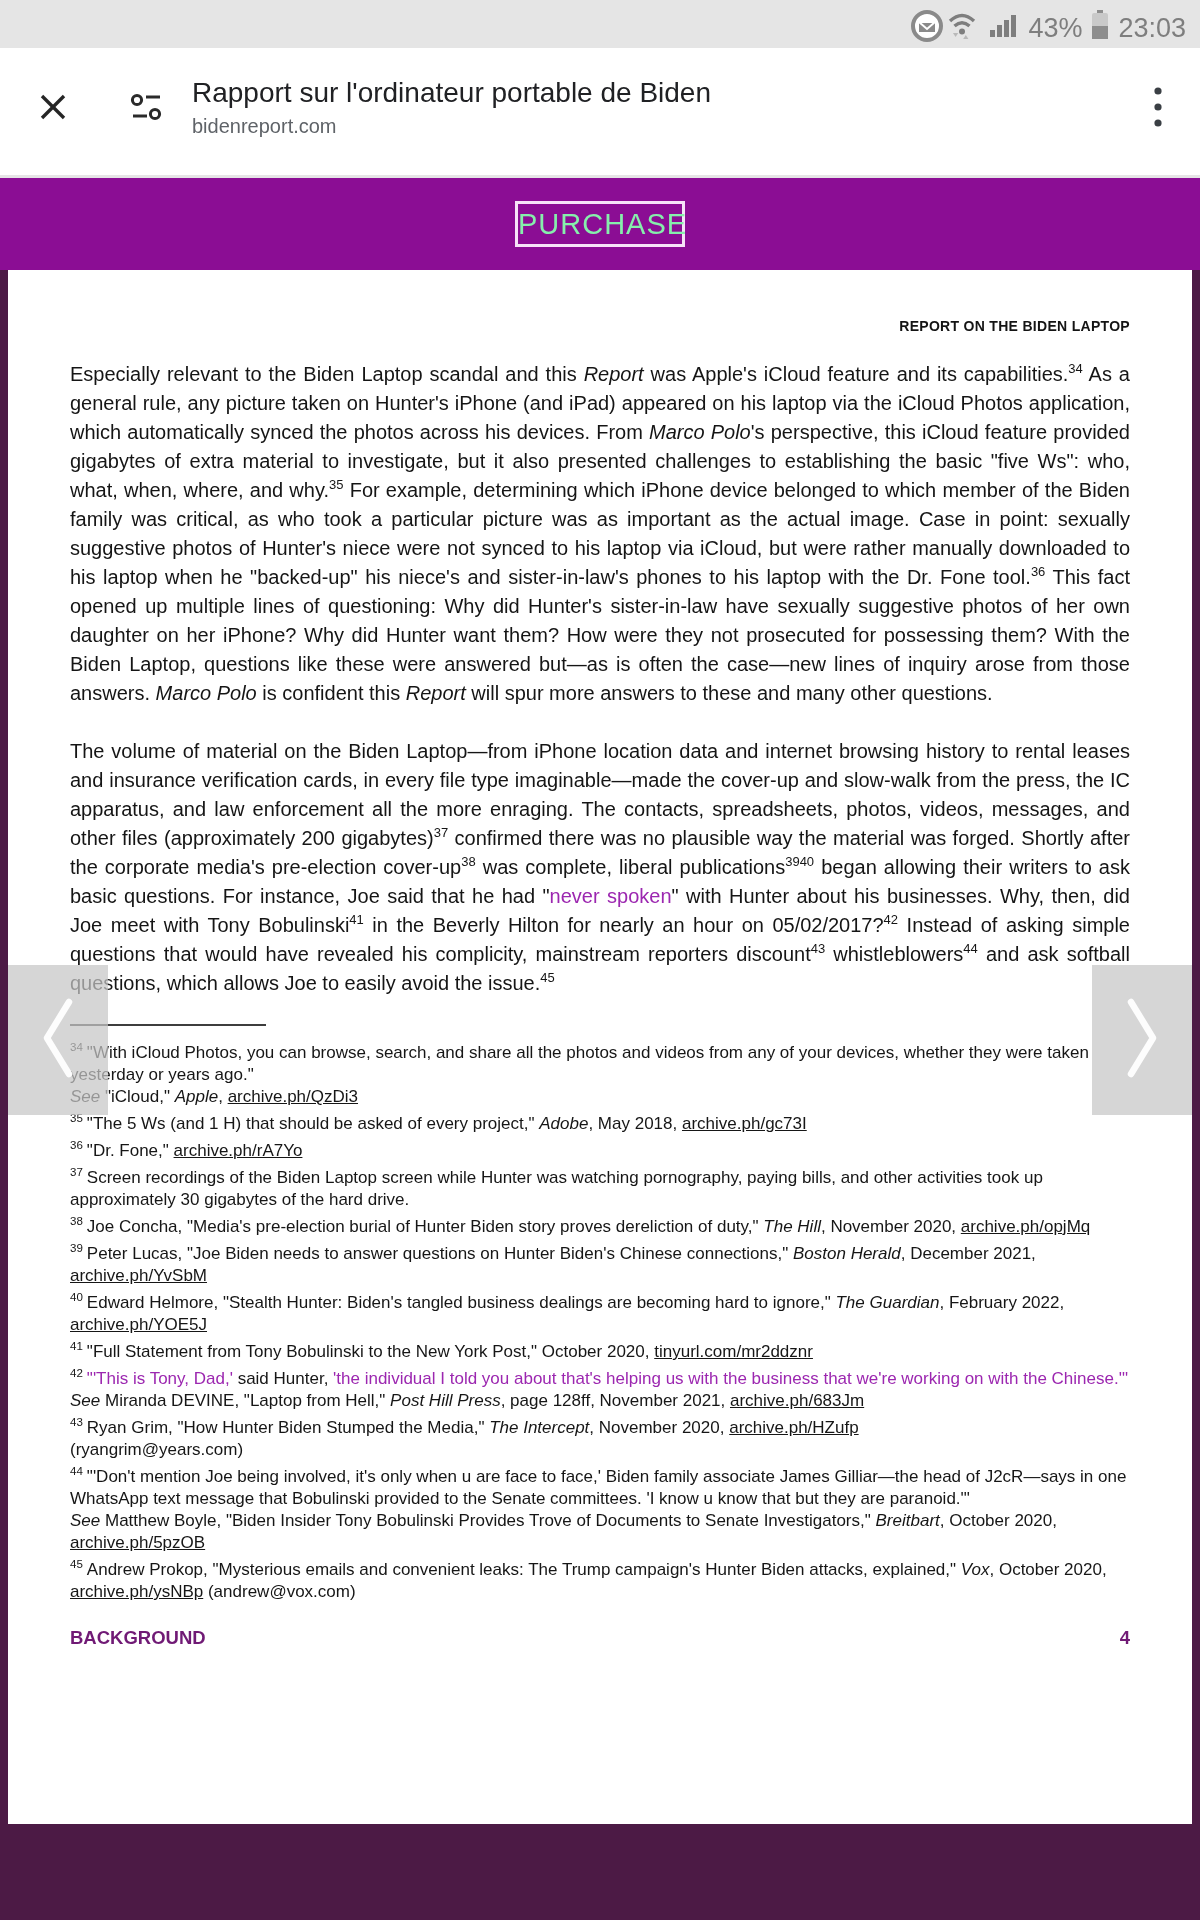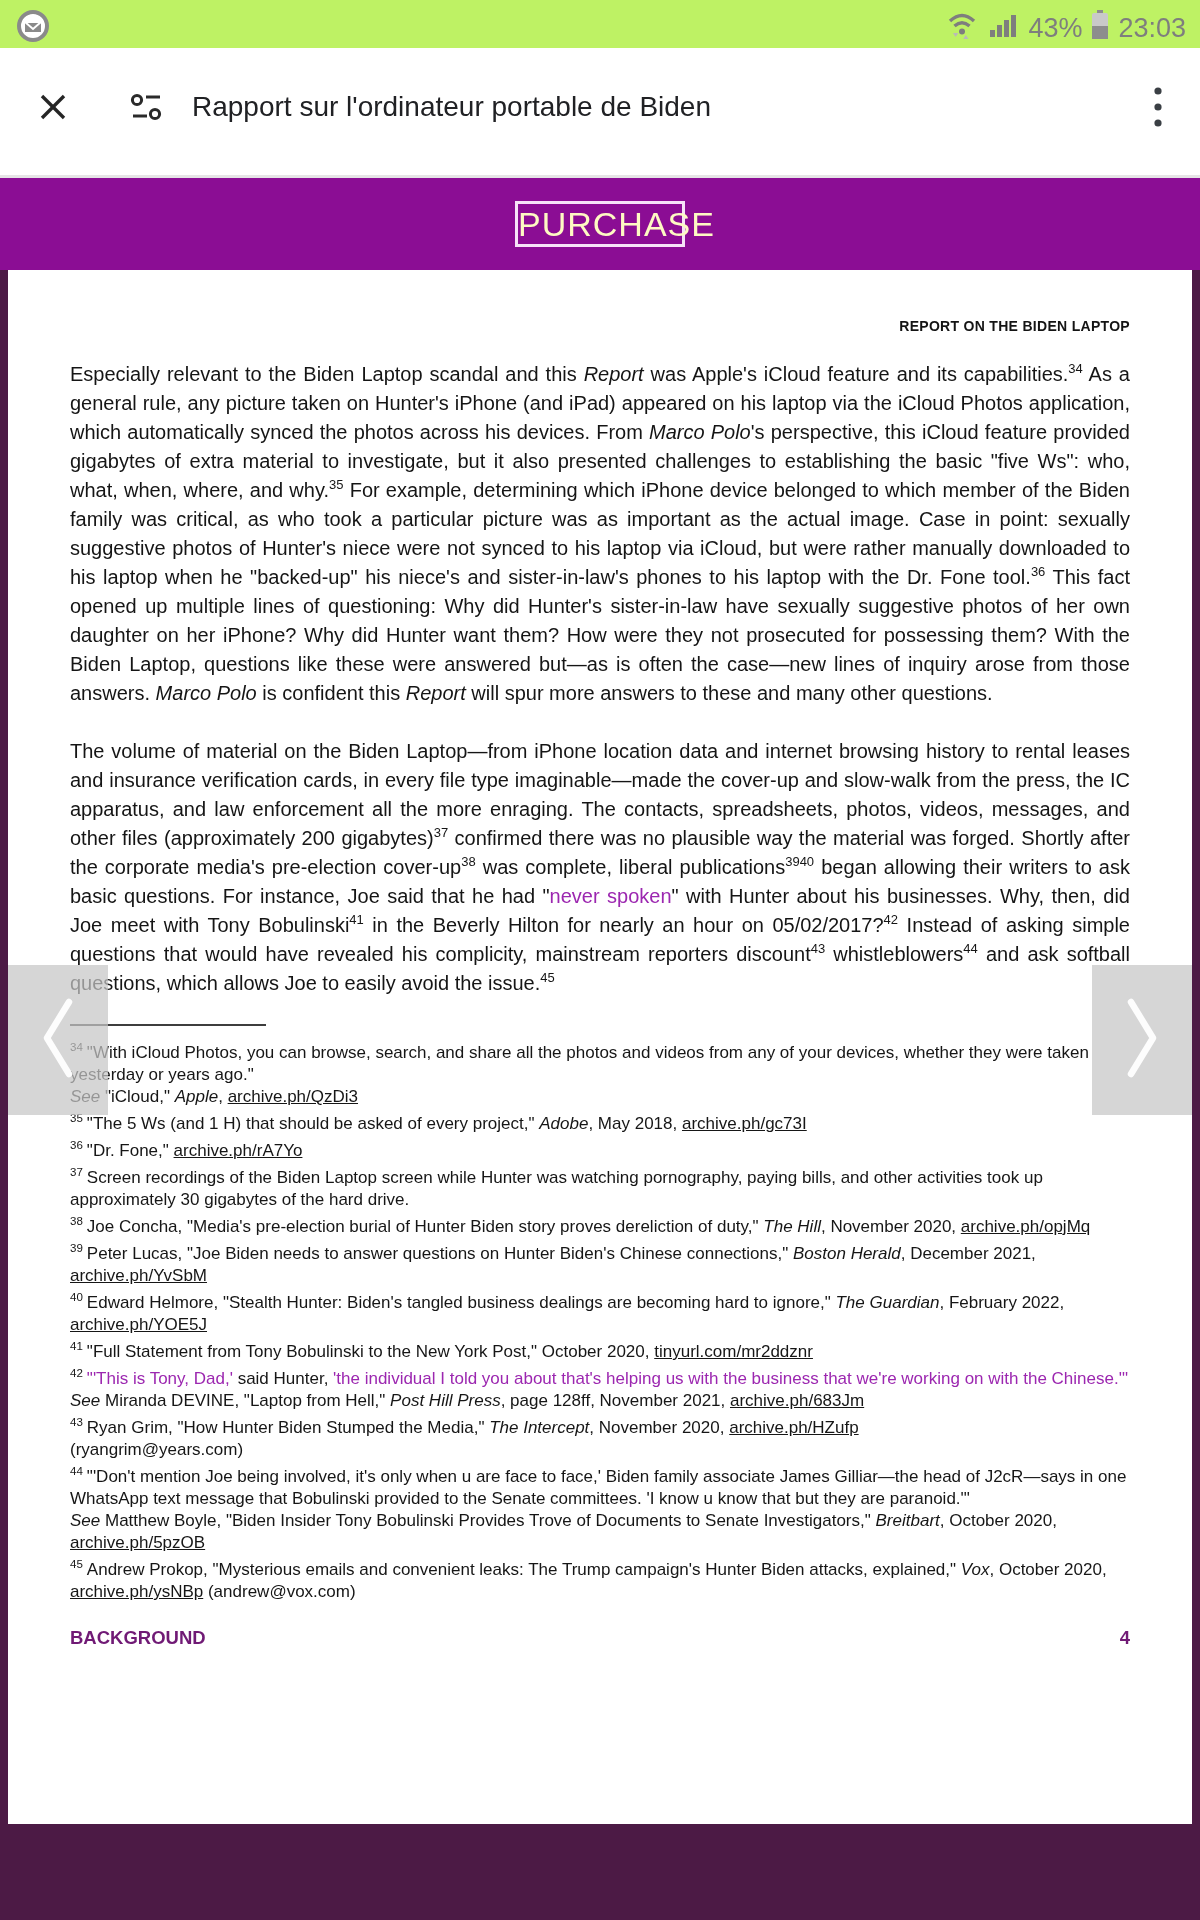--- a/index.html
+++ b/index.html
@@ -1,41 +1,41 @@
 <!DOCTYPE html>
 <html><head>
 <meta charset="utf-8">
 <style>
   html,body{margin:0;padding:0;width:1200px;height:1920px;overflow:hidden;
     font-family:"Liberation Sans", sans-serif;background:#fff;}
   *{box-sizing:border-box;}
 
   
-  .status-bar{height:48px;background:#bef264;display:flex;align-items:center;
-    justify-content:space-between;padding:8px 14px 0 16px;}
+  .status-bar{height:48px;background:#e5e5e5;display:flex;align-items:center;
+    justify-content:flex-end;padding:8px 14px 0 16px;}
   .status-left{display:flex;align-items:center;}
   .status-right{display:flex;align-items:center;gap:9px;color:#7e7e7e;
     font-size:27px;}
   .status-right .pct,.status-right .clock{color:#7e7e7e;}
 
   
   .browser-header{height:127px;background:#fff;display:flex;align-items:center;
     padding:0 20px 9px 30px;}
   .hdr-close{width:46px;height:46px;display:flex;align-items:center;justify-content:center;cursor:pointer;}
   .hdr-tune{width:46px;height:46px;margin-left:48px;display:flex;align-items:center;justify-content:center;cursor:pointer;}
   .title-block{margin-left:22px;flex:1;min-width:0;}
   .page-title{font-size:28px;color:#202124;white-space:nowrap;overflow:hidden;}
   .page-url{font-size:20px;color:#5f6368;margin-top:6px;}
   .hdr-kebab{width:44px;height:46px;display:flex;align-items:center;justify-content:center;cursor:pointer;}
 
   
   .banner{height:95px;background:#8B0D94;border-top:3px solid #e6e4e6;
     display:flex;align-items:center;justify-content:center;}
-  .purchase-btn{background:transparent;border:3px solid #f6e2f8;color:#fef9c3;
-    font-family:"Liberation Sans",sans-serif;font-size:34px;letter-spacing:1px;
+  .purchase-btn{background:transparent;border:3px solid #f6e2f8;color:#86efac;
+    font-family:"Liberation Sans",sans-serif;font-size:29px;letter-spacing:1px;
     width:170px;height:46px;line-height:40px;text-align:center;padding:0;cursor:pointer;}
 
   
   .page-bg{background:#4C1A45;height:1650px;padding:0 8px;}
   .doc-page{background:#fff;height:1554px;padding:48px 62px 0 62px;overflow:hidden;}
   .doc-header{text-align:right;font-weight:bold;font-size:14px;letter-spacing:.3px;
     color:#141414;margin-bottom:26px;}
   .doc-para{margin:0 0 29px 0;font-size:20px;line-height:29px;color:#151515;
     text-align:justify;}
   .doc-para:last-of-type{margin-bottom:0;}
@@ -114,20 +114,21 @@
   <div class="hdr-tune">
     <svg width="36" height="32" viewBox="0 0 36 32">
       <circle cx="8" cy="9" r="4.6" fill="none" stroke="#2a2a2a" stroke-width="3"></circle>
       <line x1="17" y1="6" x2="31" y2="6" stroke="#2a2a2a" stroke-width="3"></line>
       <line x1="4" y1="25" x2="18" y2="25" stroke="#2a2a2a" stroke-width="3"></line>
       <circle cx="26" cy="23" r="4.6" fill="none" stroke="#2a2a2a" stroke-width="3"></circle>
     </svg>
   </div>
   <div class="title-block">
     <div class="page-title">Rapport sur l'ordinateur portable de Biden</div>
+    <div class="page-url">bidenreport.com</div>
   </div>
   <div class="hdr-kebab">
     <svg width="10" height="42" viewBox="0 0 10 42">
       <circle cx="5" cy="5" r="3.6" fill="#3a3f44"></circle>
       <circle cx="5" cy="21" r="3.6" fill="#3a3f44"></circle>
       <circle cx="5" cy="37" r="3.6" fill="#3a3f44"></circle>
     </svg>
   </div>
 </div>
 

